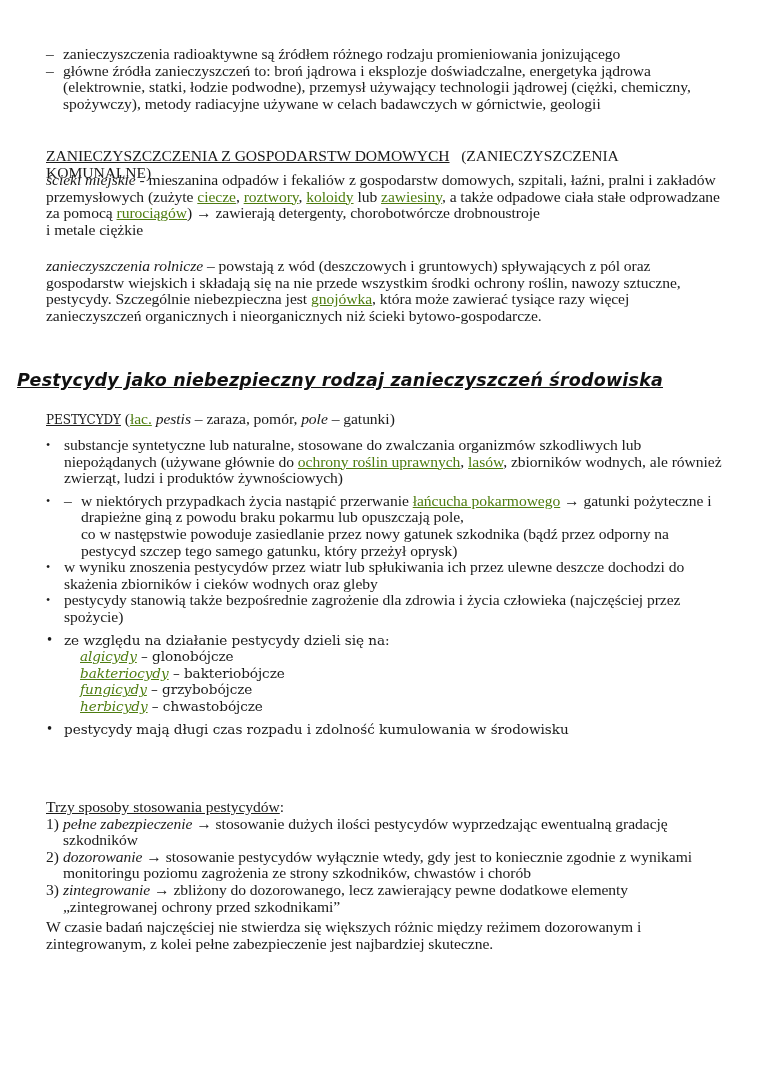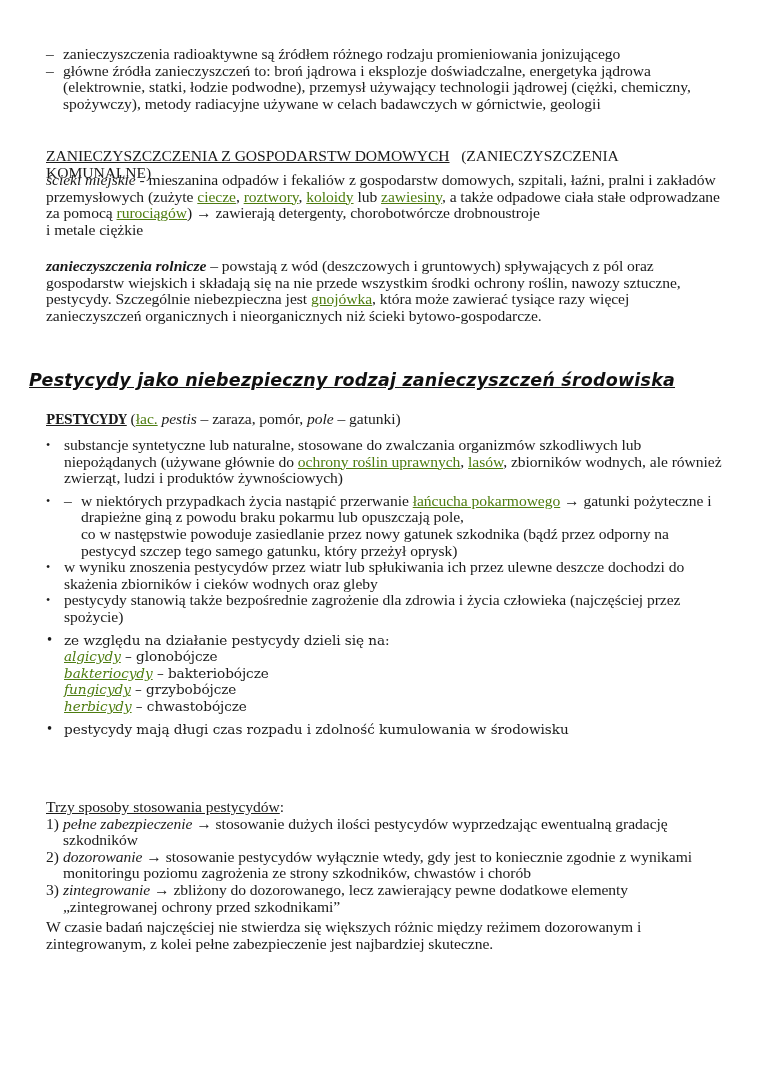--- a/index.html
+++ b/index.html
@@ -12,37 +12,37 @@
     }
     .page { position: absolute; left: 0; top: 0; width: 760px; height: 1075px; }
     .cond { font-family: "Liberation Serif", "DejaVu Serif", serif; font-size: 15.6px; letter-spacing: -0.05px; }
     a.link { color: #4d7c0f; text-decoration: underline; }
     .dash-list { position: absolute; left: 46px; top: 46px; width: 680px; margin: 0; padding: 0; list-style: none; }
     .dash-list li { position: relative; padding-left: 17px; }
     .dash-list li .mark { position: absolute; left: 0; top: 0; }
     .block { position: absolute; left: 46px; width: 680px; }
     .u { text-decoration: underline; }
     .it { font-style: italic; }
-    .b { font-weight: bold; }
+    .b { font-weight: normal; }
     .title {
-      position: absolute; left: 12px; top: 372px; width: 680px; text-align: center;
+      position: absolute; left: 0; top: 372px; width: 680px; text-align: center;
       font-family: "DejaVu Sans", sans-serif; font-style: italic; font-weight: bold;
       font-size: 17.5px; text-decoration: underline; letter-spacing: 0.2px; color: #111;
     }
     .bul-list { margin: 0; padding: 0; list-style: none; }
     .bul-list > li { position: relative; padding-left: 18px; }
     .bul-list > li > .mark { position: absolute; left: 0; top: 0; font-size: 12px; }
     .sub { list-style: none; margin: 0; padding: 0; }
     .sub li { position: relative; padding-left: 17px; }
     .sub li .mark { position: absolute; left: 0; top: 0; }
     .num-list { margin: 0; padding: 0; list-style: none; }
     .num-list li { position: relative; padding-left: 17px; }
     .num-list li .mark { position: absolute; left: 0; top: 0; }
     .kind { font-family: "DejaVu Serif", serif; font-size: 13.6px; }
-    .kind a { font-style: italic; }
+    .kind a { font-style: italic; margin-left: 16px; }
   </style>
 </head>
 <body>
 
 <div class="page">
 
   <ul class="dash-list cond">
     <li>
       <span class="mark">–</span>
       <span>zanieczyszczenia radioaktywne są źródłem różnego rodzaju promieniowania jonizującego</span>

